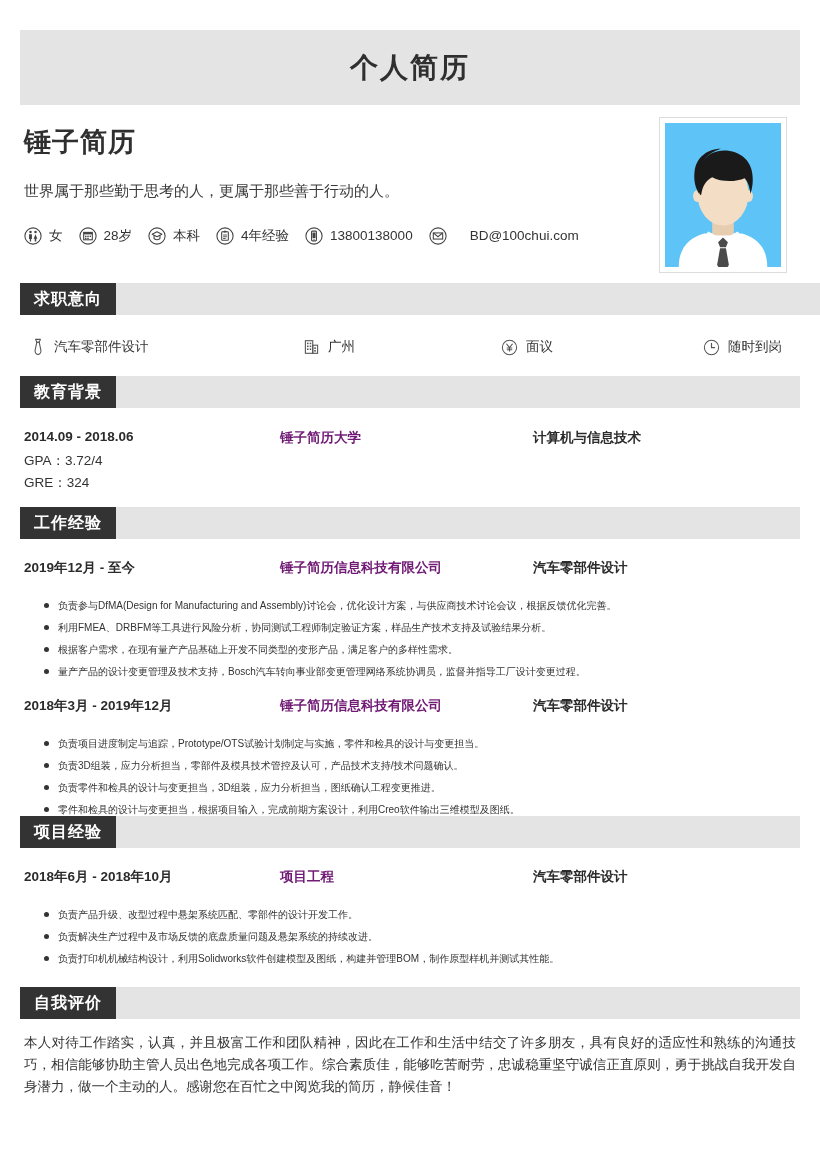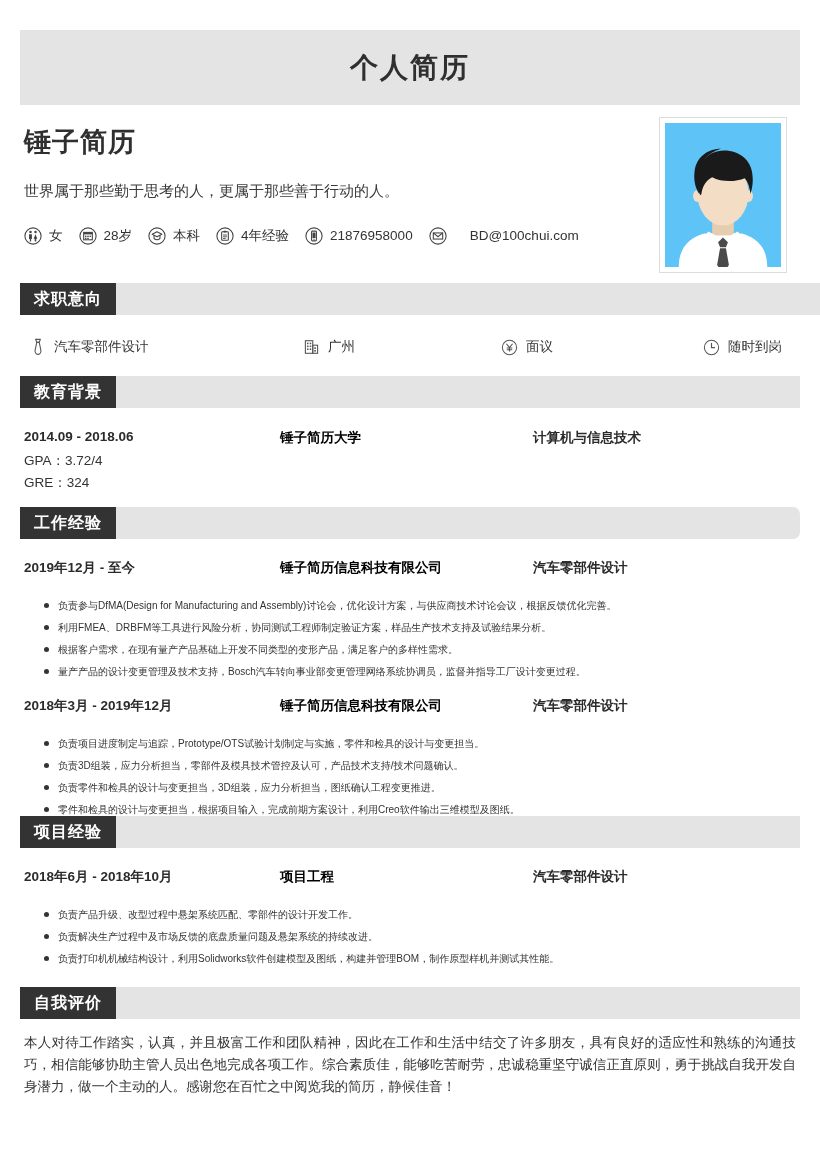--- a/index.html
+++ b/index.html
@@ -129,21 +129,21 @@
   }
 
   
   .row3 {
     position: absolute;
     left: 0;
     width: 820px;
     font-size: 13.5px;
   }
   .c1 { position: absolute; left: 24px;  font-weight: bold; color: #2b2b2b; white-space: nowrap; }
-  .c2 { position: absolute; left: 280px; font-weight: bold; color: #000000; white-space: nowrap; }
+  .c2 { position: absolute; left: 280px; font-weight: bold; color: #701a75; white-space: nowrap; }
   .c3 { position: absolute; left: 533px; font-weight: bold; color: #2b2b2b; white-space: nowrap; }
 
   .subline {
     position: absolute;
     left: 24px;
     font-size: 13.5px;
     color: #333333;
     white-space: nowrap;
   }
 
@@ -279,21 +279,21 @@
 
       <div class="fact">
         <span class="ic">
           <svg width="18" height="18" viewBox="0 0 20 20">
             <circle cx="10" cy="10" r="9" fill="none" stroke="#444" stroke-width="1.2"></circle>
             <rect x="7.3" y="4.6" width="5.4" height="10.8" rx="1.0" fill="none" stroke="#444" stroke-width="1.2"></rect>
             <rect x="8.3" y="6.2" width="3.4" height="6.2" fill="#444"></rect>
             <circle cx="10" cy="13.9" r="0.7" fill="#444"></circle>
           </svg>
         </span>
-        <span class="tx">21876958000</span>
+        <span class="tx">13800138000</span>
       </div>
 
       <div class="fact">
         <span class="ic">
           <svg width="18" height="18" viewBox="0 0 20 20">
             <circle cx="10" cy="10" r="9" fill="none" stroke="#444" stroke-width="1.2"></circle>
             <rect x="4.8" y="6.6" width="10.4" height="6.8" fill="none" stroke="#444" stroke-width="1.2"></rect>
             <path d="M4.8 6.6L10 10.8 15.2 6.6" fill="none" stroke="#444" stroke-width="1.2"></path>
           </svg>
         </span>
@@ -382,21 +382,21 @@
     <div class="tab">教育背景</div>
   </div>
   <div class="row3" style="top:429px;">
     <span class="c1">2014.09 - 2018.06</span>
     <span class="c2">锤子简历大学</span>
     <span class="c3">计算机与信息技术</span>
   </div>
   <div class="subline" style="top:452px;">GPA：3.72/4</div>
   <div class="subline" style="top:474px;">GRE：324</div>
 
-  <div class="section-head" style="top:507px;border-radius:7px;">
+  <div class="section-head" style="top:507px;">
     <div class="tab">工作经验</div>
   </div>
 
   <div class="row3" style="top:559px;">
     <span class="c1">2019年12月 - 至今</span>
     <span class="c2">锤子简历信息科技有限公司</span>
     <span class="c3">汽车零部件设计</span>
   </div>
   <ul class="bullets" style="top:579px;">
     <li>负责参与DfMA(Design for Manufacturing and Assembly)讨论会，优化设计方案，与供应商技术讨论会议，根据反馈优化完善。</li>

